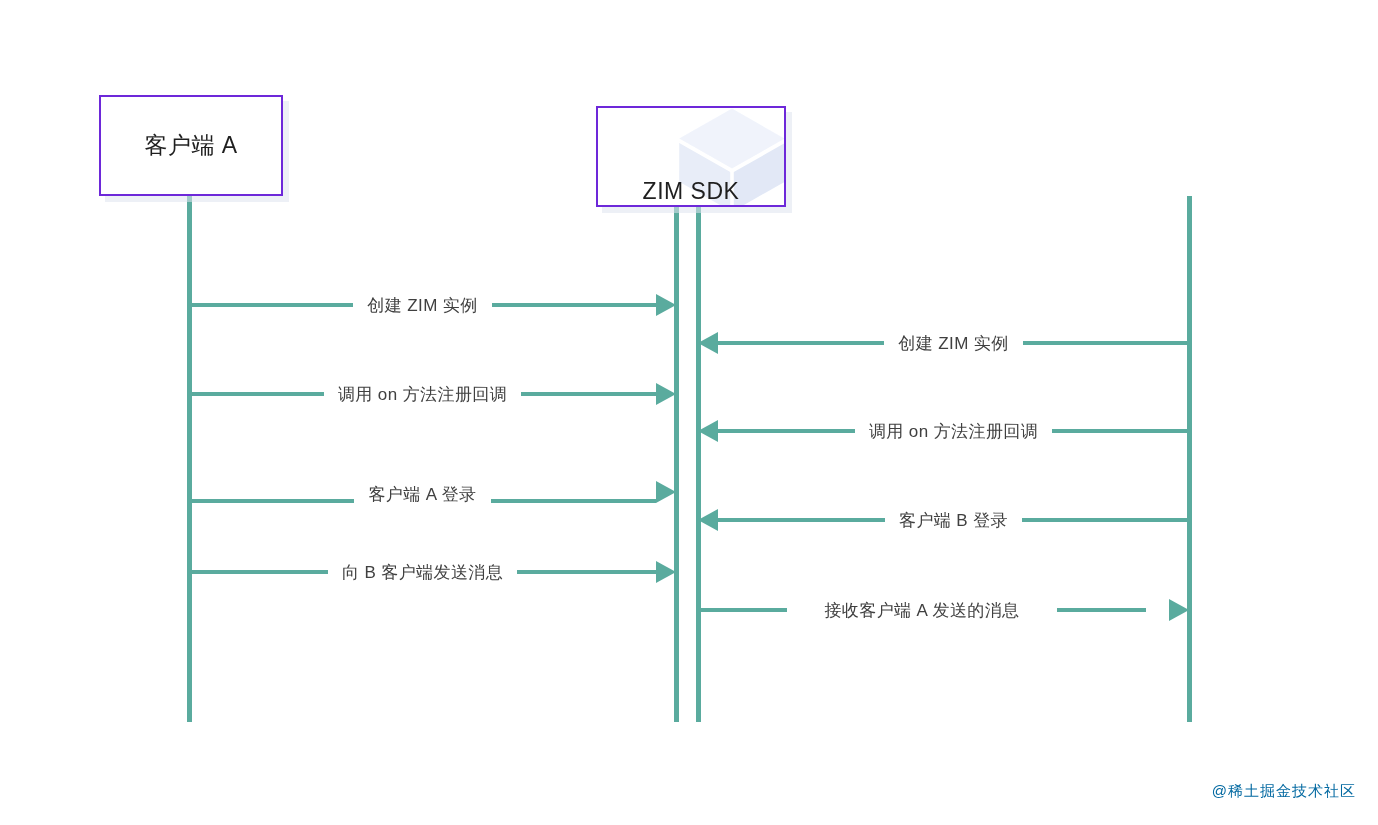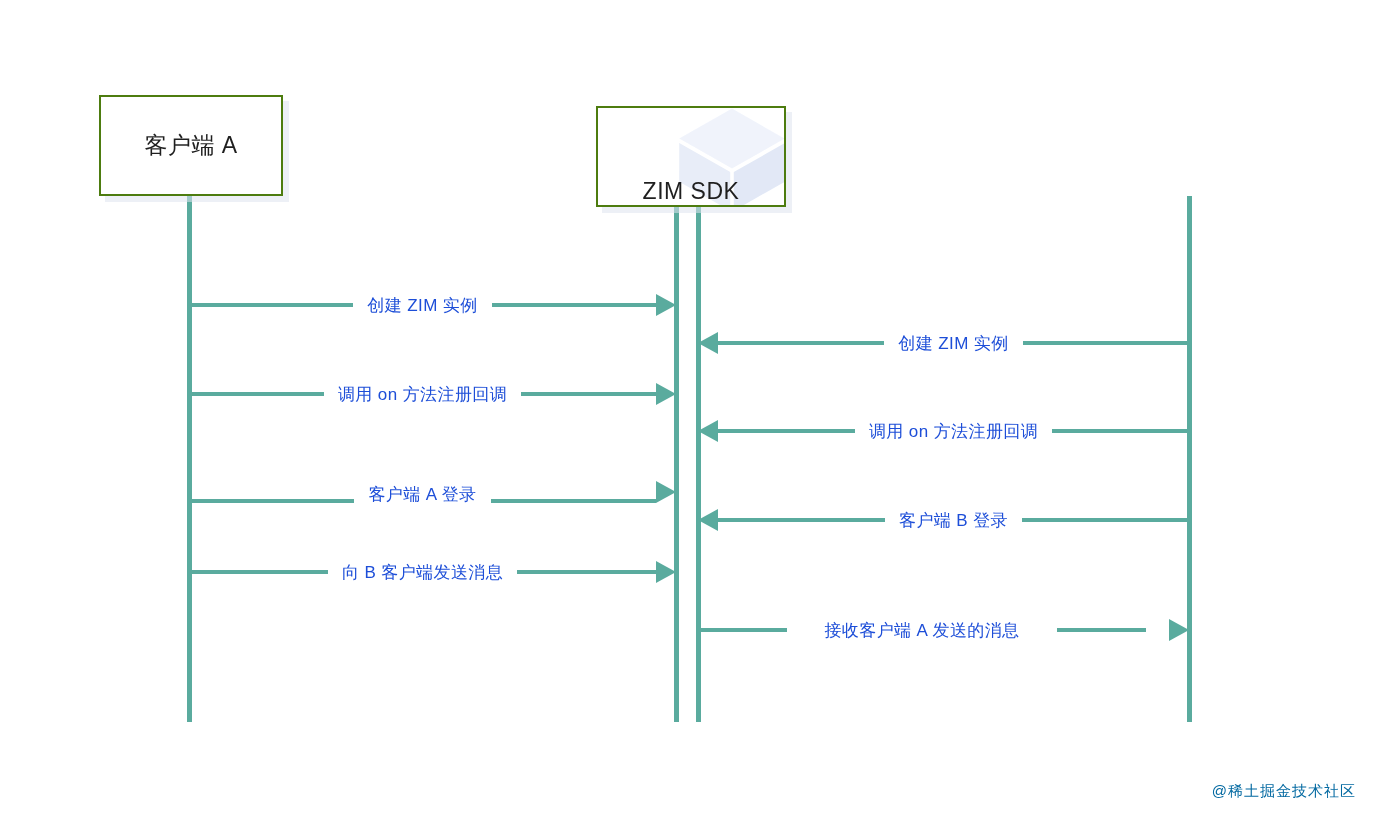--- a/index.html
+++ b/index.html
@@ -18,21 +18,21 @@
     height: 825px;
     background: #ffffff;
     overflow: hidden;
   }
 
   
   .participant {
     position: absolute;
     box-sizing: border-box;
     background: #ffffff;
-    border: 2px solid #4d7c0f;
+    border: 2px solid #6d28d9;
     box-shadow: 6px 6px 0 0 rgba(222, 228, 239, 0.55);
     display: flex;
     align-items: center;
     justify-content: center;
     overflow: hidden;
   }
   .participant .p-label {
     position: relative;
     z-index: 2;
     font-size: 23px;
@@ -68,21 +68,21 @@
   }
   .msg-seg {
     height: 4px;
     background: #5aab9e;
     flex: 1 1 auto;
   }
   .msg-label {
     flex: 0 0 auto;
     padding: 0 14px;
     font-size: 17px;
-    color: #1d4ed8;
+    color: #404040;
     white-space: nowrap;
     letter-spacing: 0.4px;
     line-height: 1;
   }
   .arrow-head {
     flex: 0 0 auto;
     width: 0;
     height: 0;
   }
   .arrow-head.right {
@@ -159,21 +159,21 @@
     <div class="msg-seg"></div>
   </div>
 
   <div class="message" style="left:189px; top:552px; width:487px;">
     <div class="msg-seg"></div>
     <div class="msg-label">向 B 客户端发送消息</div>
     <div class="msg-seg"></div>
     <div class="arrow-head right"></div>
   </div>
 
-  <div class="message" style="left:698px; top:610px; width:491px;gap:23px;">
+  <div class="message" style="left:698px; top:590px; width:491px;gap:23px;">
     <div class="msg-seg"></div>
     <div class="msg-label">接收客户端 A 发送的消息</div>
     <div class="msg-seg"></div>
     <div class="arrow-head right"></div>
   </div>
 
   <div class="participant" style="left:99px; top:95px; width:184px; height:101px;">
     <span class="p-label">客户端 A</span>
   </div>
 

